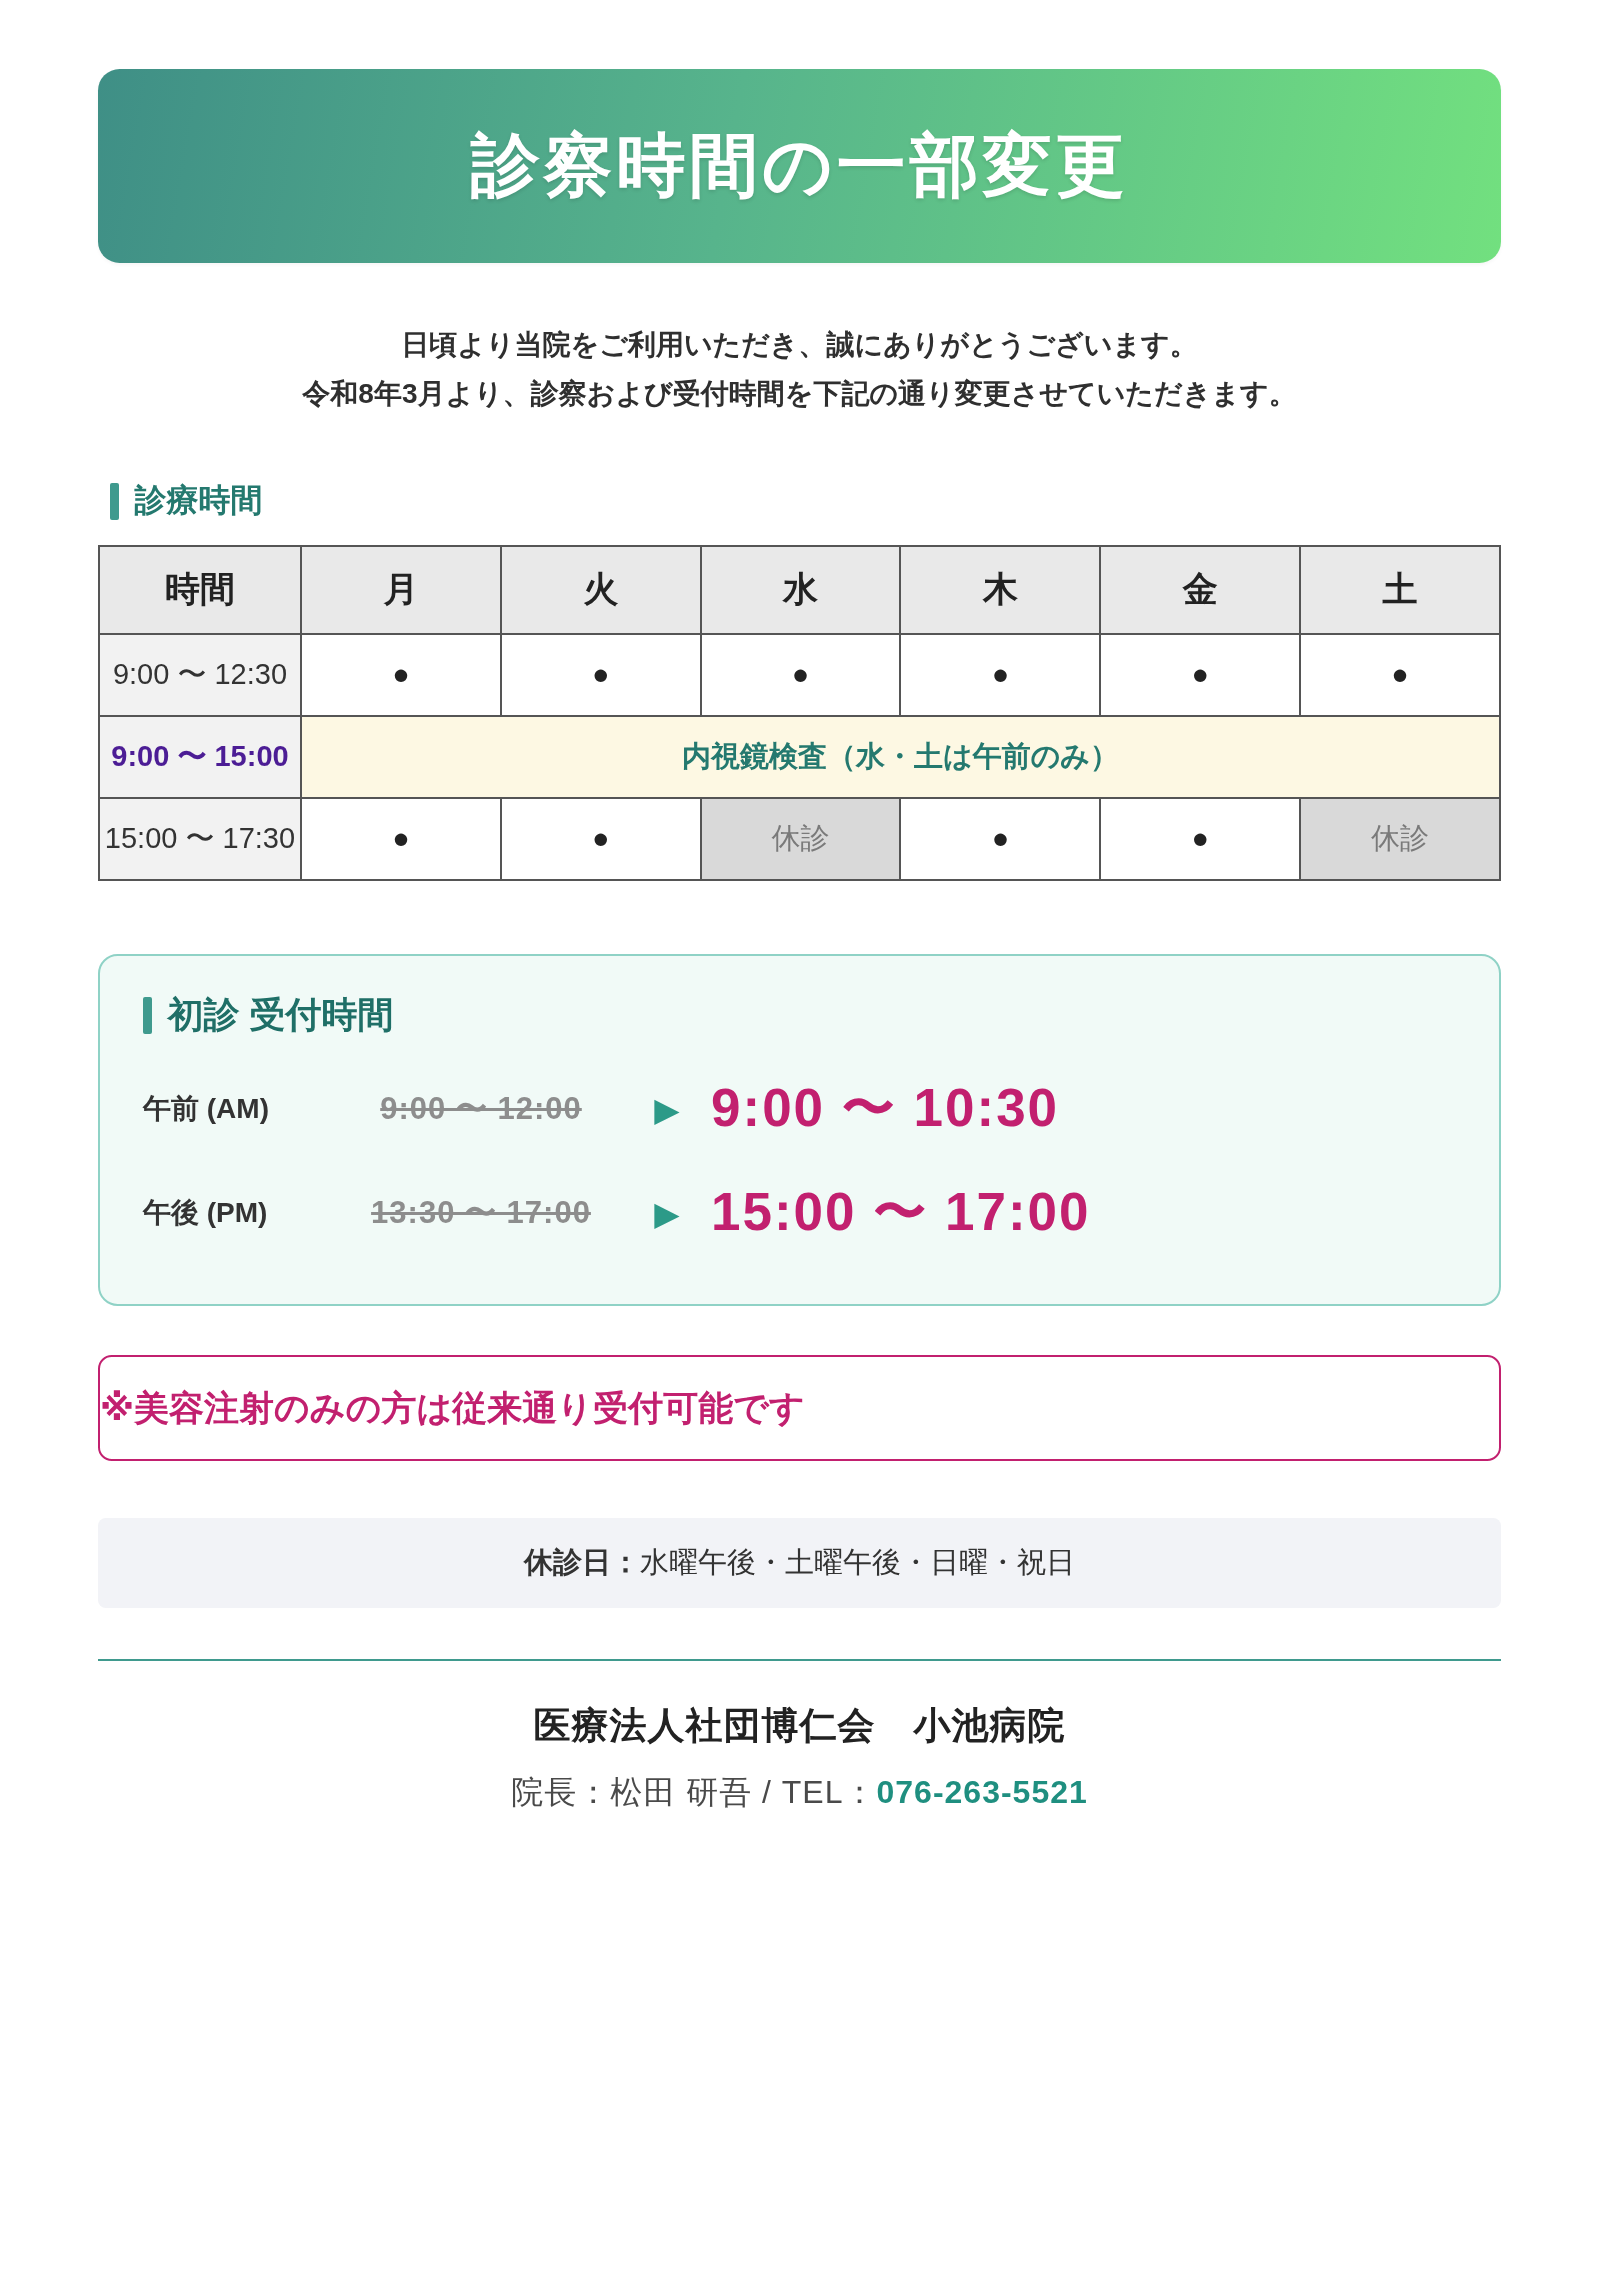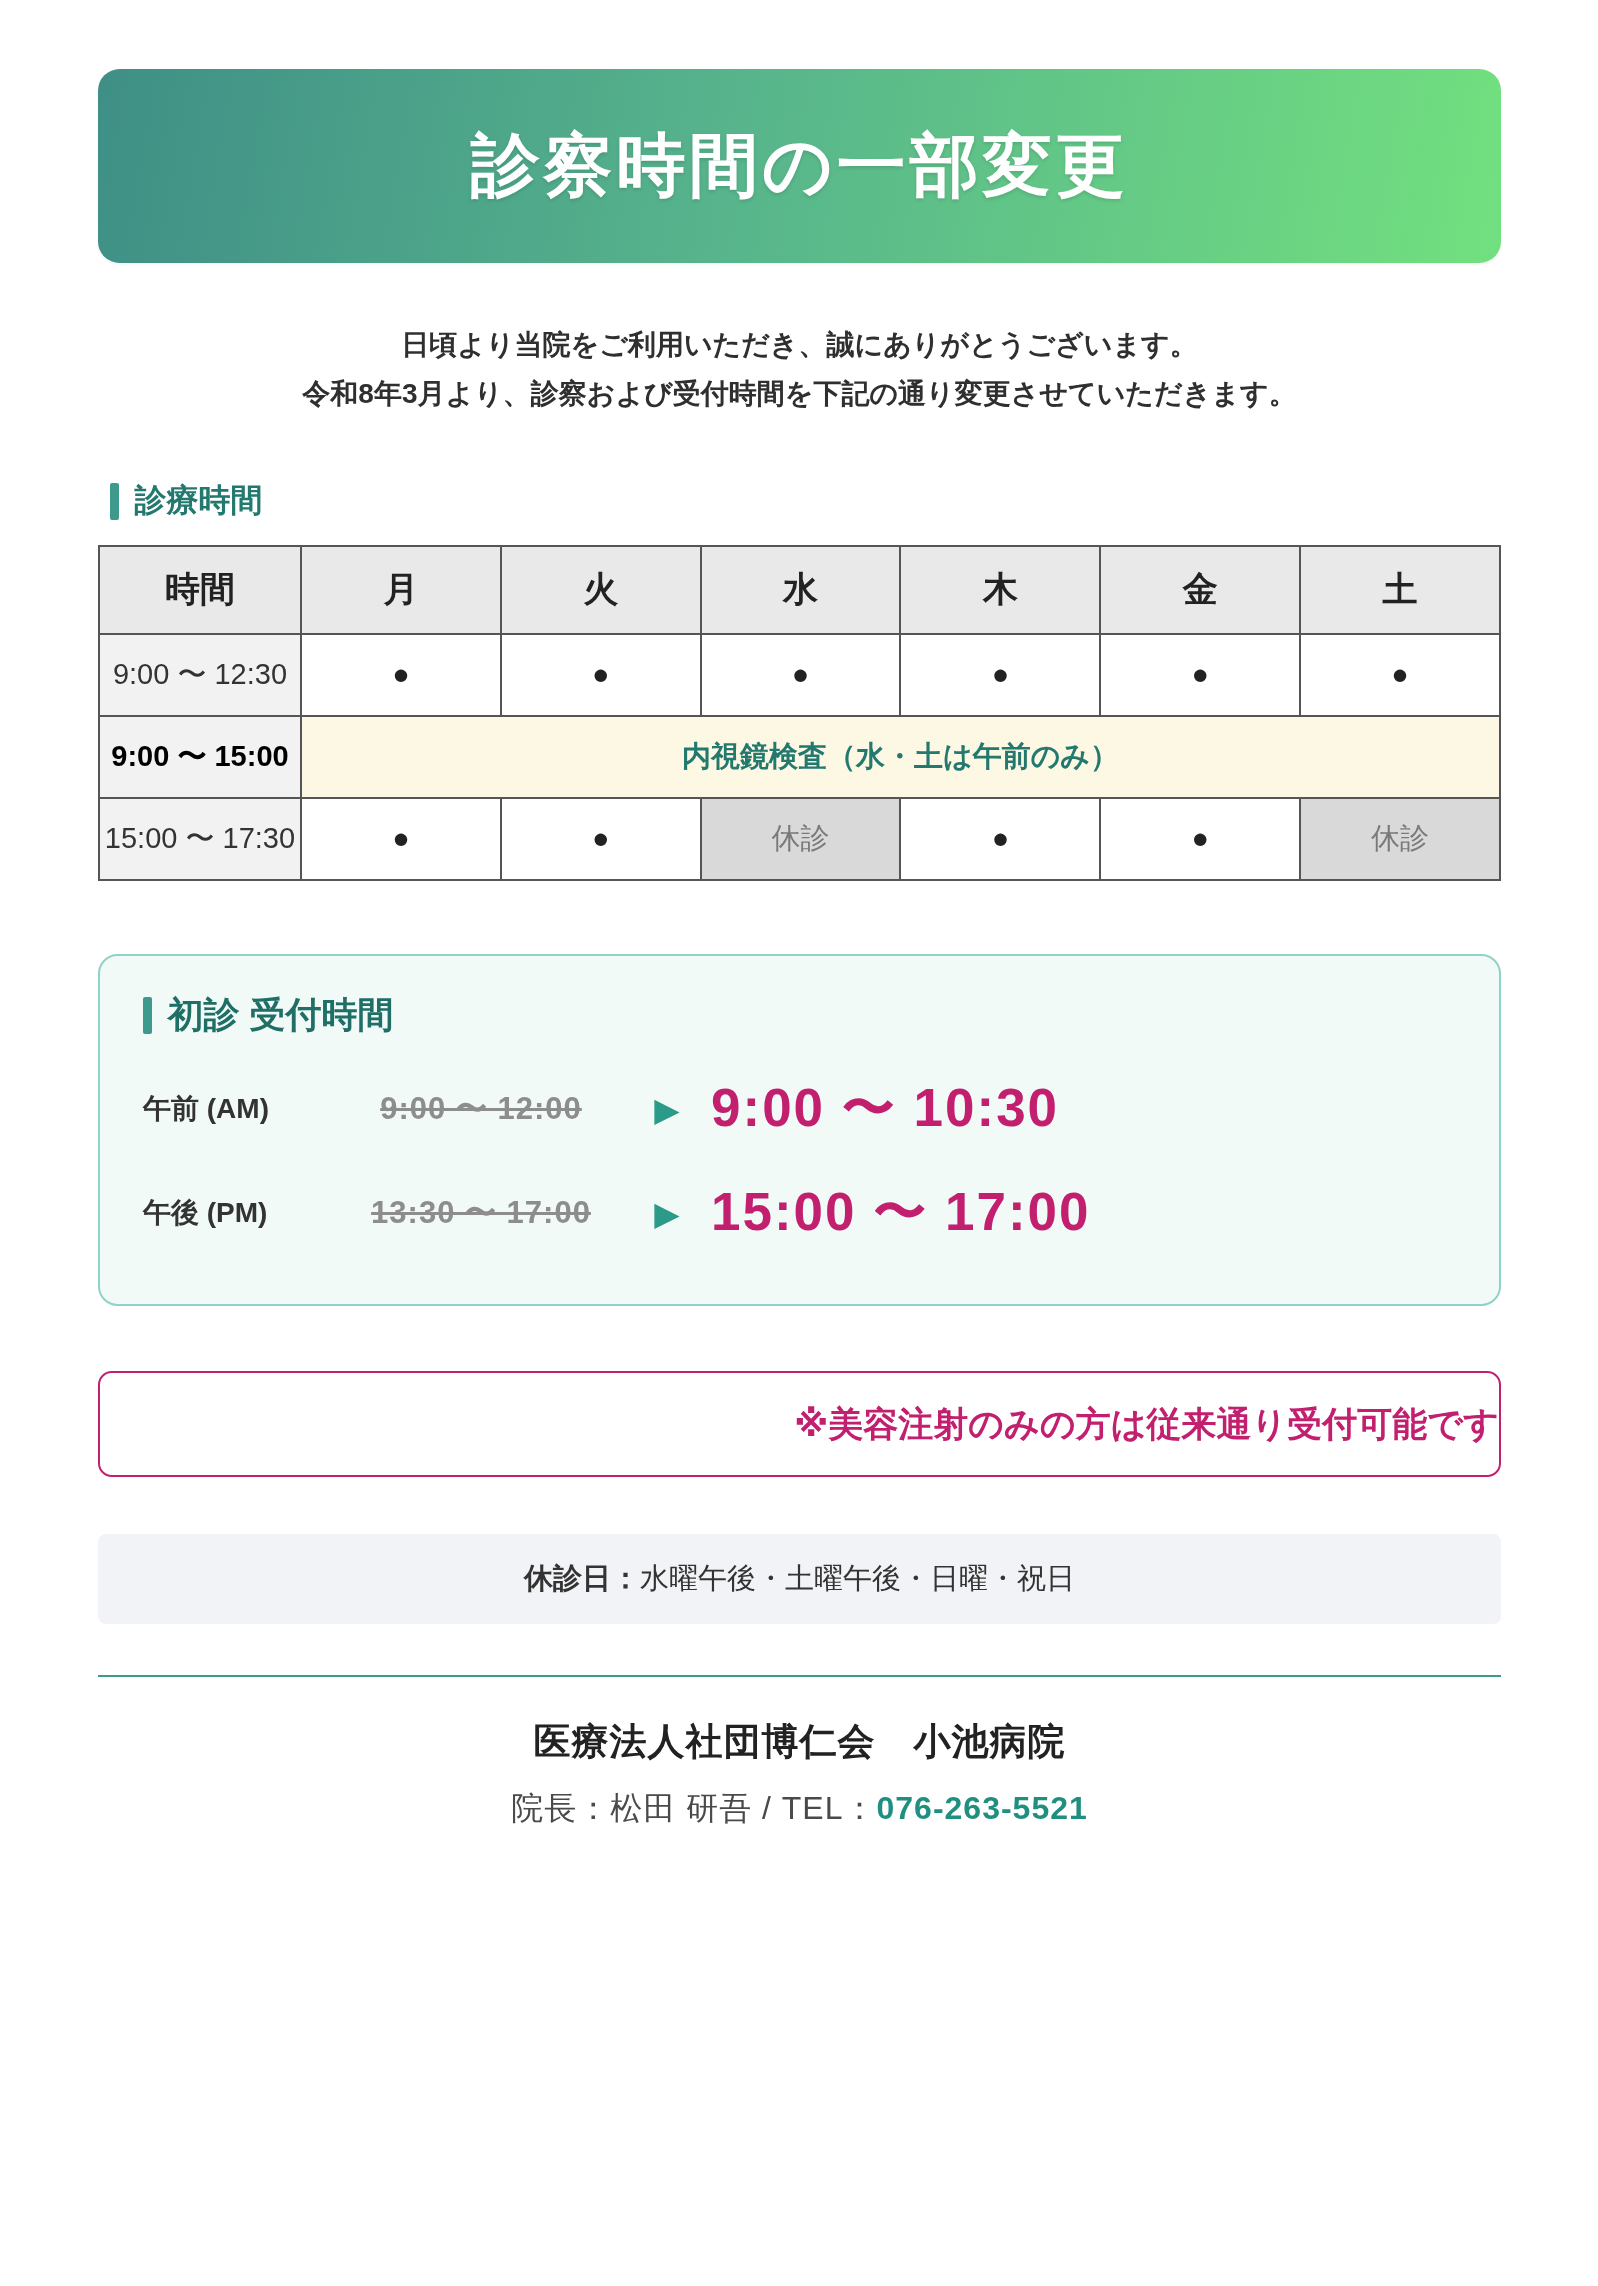--- a/index.html
+++ b/index.html
@@ -112,21 +112,21 @@
   table.schedule thead th.col-time {
     font-size: 35px;
   }
   td.time-cell {
     background: #f2f2f2;
     color: #333333;
     font-size: 26.5px;
     height: 78px;
   }
   td.time-cell.endo {
-    color: #000000;
+    color: #4c1d95;
     font-weight: bold;
   }
   td.dot-cell {
     background: #ffffff;
     font-size: 33px;
     color: #222222;
   }
   td.closed-cell {
     background: #d9d9d9;
     color: #7a7a7a;
@@ -193,28 +193,28 @@
   }
   .fv-new {
     font-size: 53px;
     font-weight: bold;
     color: #c2206f;
     letter-spacing: 2px;
   }
 
   
   .notice {
-    margin-top: 65px;
+    margin-top: 49px;
     height: 102px;
     border: 2.9px solid #c2206f;
     border-radius: 13.7px;
     background: #ffffff;
     display: flex;
     align-items: center;
-    justify-content: flex-end;
+    justify-content: flex-start;
   }
   .notice-text {
     color: #c2206f;
     font-size: 35px;
     font-weight: bold;
   }
 
   
   .holiday {
     margin-top: 57px;

